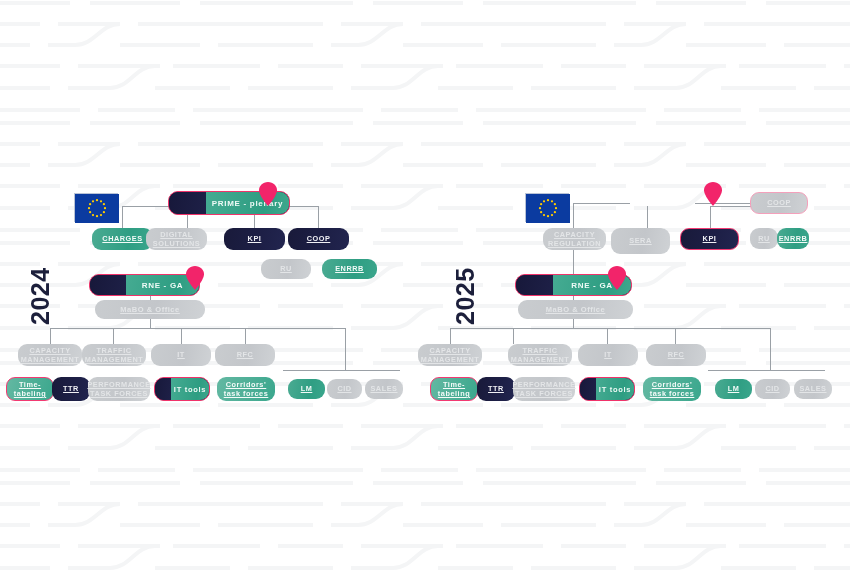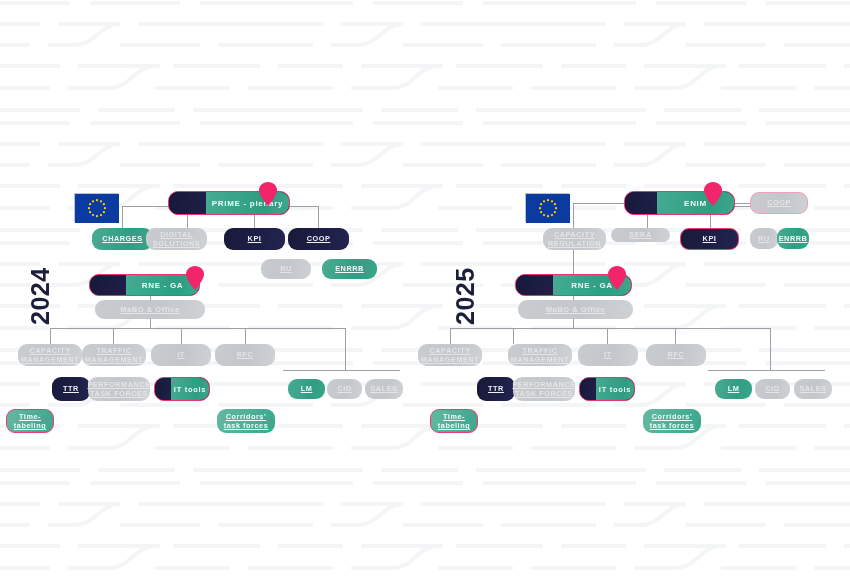--- a/index.html
+++ b/index.html
@@ -60,21 +60,20 @@
     background:linear-gradient(100deg,#c9cccf 0%,#c3c6ca 55%,#cfd2d5 100%);
     color:#e3e5e7;
   }
   .n-teal{
     background:linear-gradient(100deg,#4aab92 0%,#2f9e83 60%,#3aa68c 100%);
     color:#f2fbf8;
   }
   .n-teal-soft{
     background:linear-gradient(105deg,#63b8a2 0%,#3ba78d 100%);
     color:#f4fbf9;
-    margin-top:32px;
   }
   .n-navy{
     background:linear-gradient(100deg,#191a3a 0%,#1d1f46 60%,#22254f 100%);
     color:#f0f0f5;
   }
   .n-pinkborder{border:1.4px solid #f23a72;}
   .n-pinkborder-soft{border:1.4px solid #f4a0bb;}
 
   
   .node-split{
@@ -301,36 +300,32 @@
           <circle cx="22" cy="22.2" r="1.15"></circle>
             <circle cx="18" cy="21.1" r="1.15"></circle>
           <circle cx="15.1" cy="18.2" r="1.15"></circle>
             <circle cx="14" cy="14.2" r="1.15"></circle>
           <circle cx="15.1" cy="10.2" r="1.15"></circle>
             <circle cx="18" cy="7.3" r="1.15"></circle>
         </g>
       </svg>
     </div>
 
-    <div class="node-split" style="left:199px;top:191px;width:111px;height:24px;">
-      <div class="half-left" style="width:32px;"></div>
-      <div class="half-right">ENIM</div>
-    </div>
     <svg class="pin" style="left:279px;top:182px;" viewBox="0 0 18 24" xmlns="http://www.w3.org/2000/svg">
       <path d="M9 0 C3.8 0 0 3.7 0 8.3 C0 14 9 24 9 24 C9 24 18 14 18 8.3 C18 3.7 14.2 0 9 0 Z" fill="#f2246a"></path>
     </svg>
 
     <div class="node n-grey n-pinkborder-soft" style="left:325px;top:192px;width:58px;height:22px;">
       <span>COOP</span>
     </div>
 
     <div class="node n-grey" style="left:118px;top:228px;width:63px;height:22px;">
       <span>CAPACITY REGULATION</span>
     </div>
-    <div class="node n-grey" style="left:186px;top:228px;width:59px;height:14px;align-items:center;">
+    <div class="node n-grey" style="left:186px;top:228px;width:59px;height:26px;align-items:center;">
       <span>SERA</span>
     </div>
     <div class="node n-navy n-pinkborder" style="left:255px;top:228px;width:59px;height:22px;">
       <span>KPI</span>
     </div>
 
     <div class="node n-grey" style="left:325px;top:228px;width:28px;height:21px;">
       <span>RU</span>
     </div>
     <div class="node n-teal" style="left:352px;top:228px;width:32px;height:21px;">

